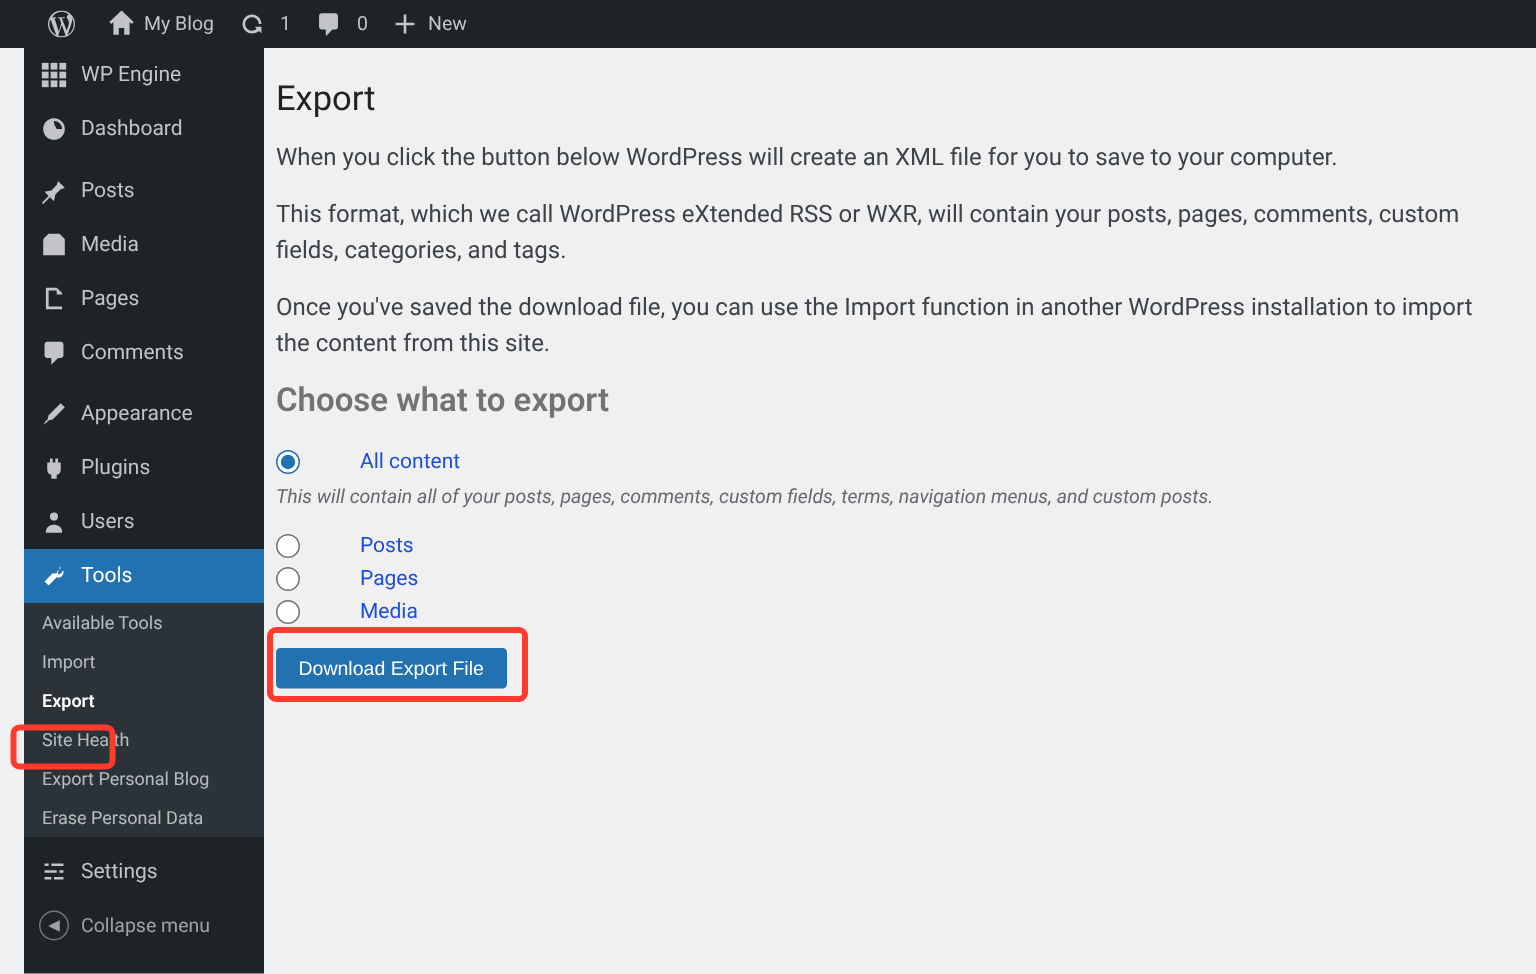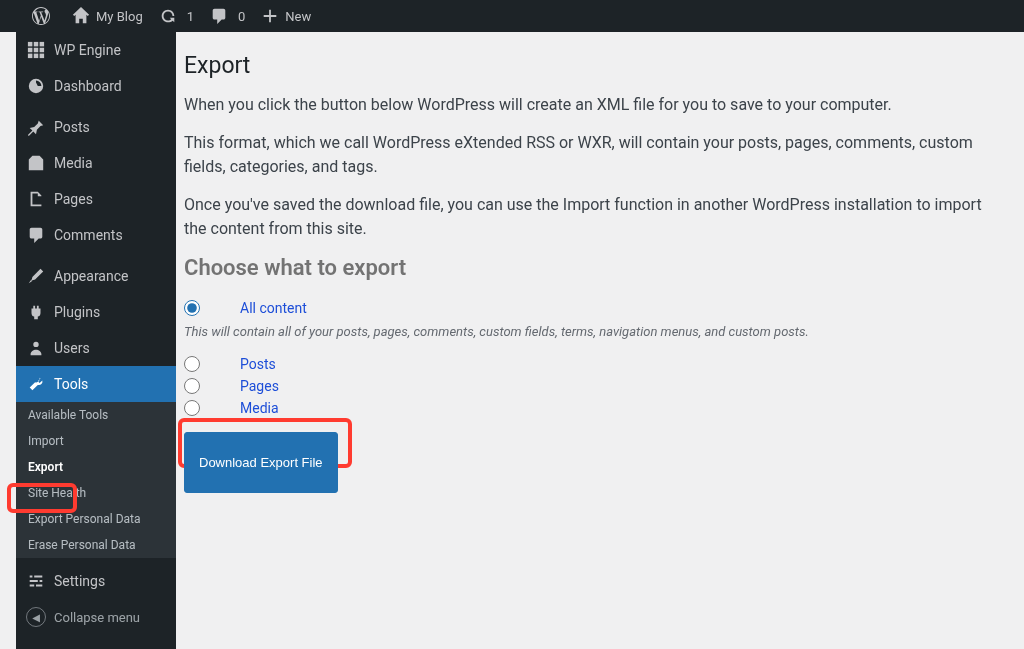--- a/index.html
+++ b/index.html
@@ -30,21 +30,21 @@
     .content { position: absolute; top: 32px; left: 160px; right: 0; bottom: 0; padding: 20px 24px; overflow: auto; }
     h1 { font-size: 23px; font-weight: 400; color: #1d2327; margin-bottom: 14px; }
     h2 { font-size: 22px; font-weight: 600; color: #737373; margin: 14px 0 20px; }
     p { font-size: 16px; color: #3c434a; margin: 0 0 14px; line-height: 1.5; }
     
     .radio-row { display: flex; align-items: center; margin: 6px 0; }
     .radio-row input[type="radio"] { width: 16px; height: 16px; margin-right: 8px; accent-color: #2271b1; }
     .radio-row label { font-size: 14px; color: #1d4ed8; cursor: pointer; margin-left: 32px; }
     .help-text { font-style: italic; color: #646970; font-size: 13px; margin: 6px 0 14px; }
     
-    .btn-primary { background: #2271b1; border: 1px solid #2271b1; color: #fff; padding: 22px 14px; font-size: 13px; border-radius: 3px; cursor: pointer; display: inline-block; margin-top: 10px; }
+    .btn-primary { background: #2271b1; border: 1px solid #2271b1; color: #fff; padding: 5px 14px; font-size: 13px; border-radius: 3px; cursor: pointer; display: inline-block; margin-top: 10px; }
     
     svg { width: 18px; height: 18px; fill: currentColor; }
   </style>
 </head>
 <body>
 
 <div class="admin-bar">
   <div class="ab-item">
     <span class="ab-icon">
         <svg viewBox="0 0 20 20">
@@ -174,21 +174,21 @@
         <svg viewBox="0 0 20 20">
           <path d="M14 3a4 4 0 01-5 5L3 14l3 3 6-6a4 4 0 005-5l-3 3-2-2 3-3-1-1z"></path>
         </svg>
       </span>
     <span>Tools</span>
   </div>
   <div class="submenu-item">Available Tools</div>
   <div class="submenu-item">Import</div>
   <div class="submenu-item current">Export</div>
   <div class="submenu-item">Site Health</div>
-  <div class="submenu-item">Export Personal Data</div>
+  <div class="submenu-item">Export Personal Blog</div>
   <div class="submenu-item">Erase Personal Data</div>
   <div class="menu-separator"></div>
   <div class="menu-item">
     <span class="menu-icon">
         <svg viewBox="0 0 20 20">
           <path d="M3 4h3v2H3V4zm5 0h9v2H8V4zM3 9h9v2H3V9zm11 0h3v2h-3V9zM3 14h5v2H3v-2zm7 0h7v2h-7v-2z"></path>
         </svg>
       </span>
     <span>Settings</span>
   </div>

